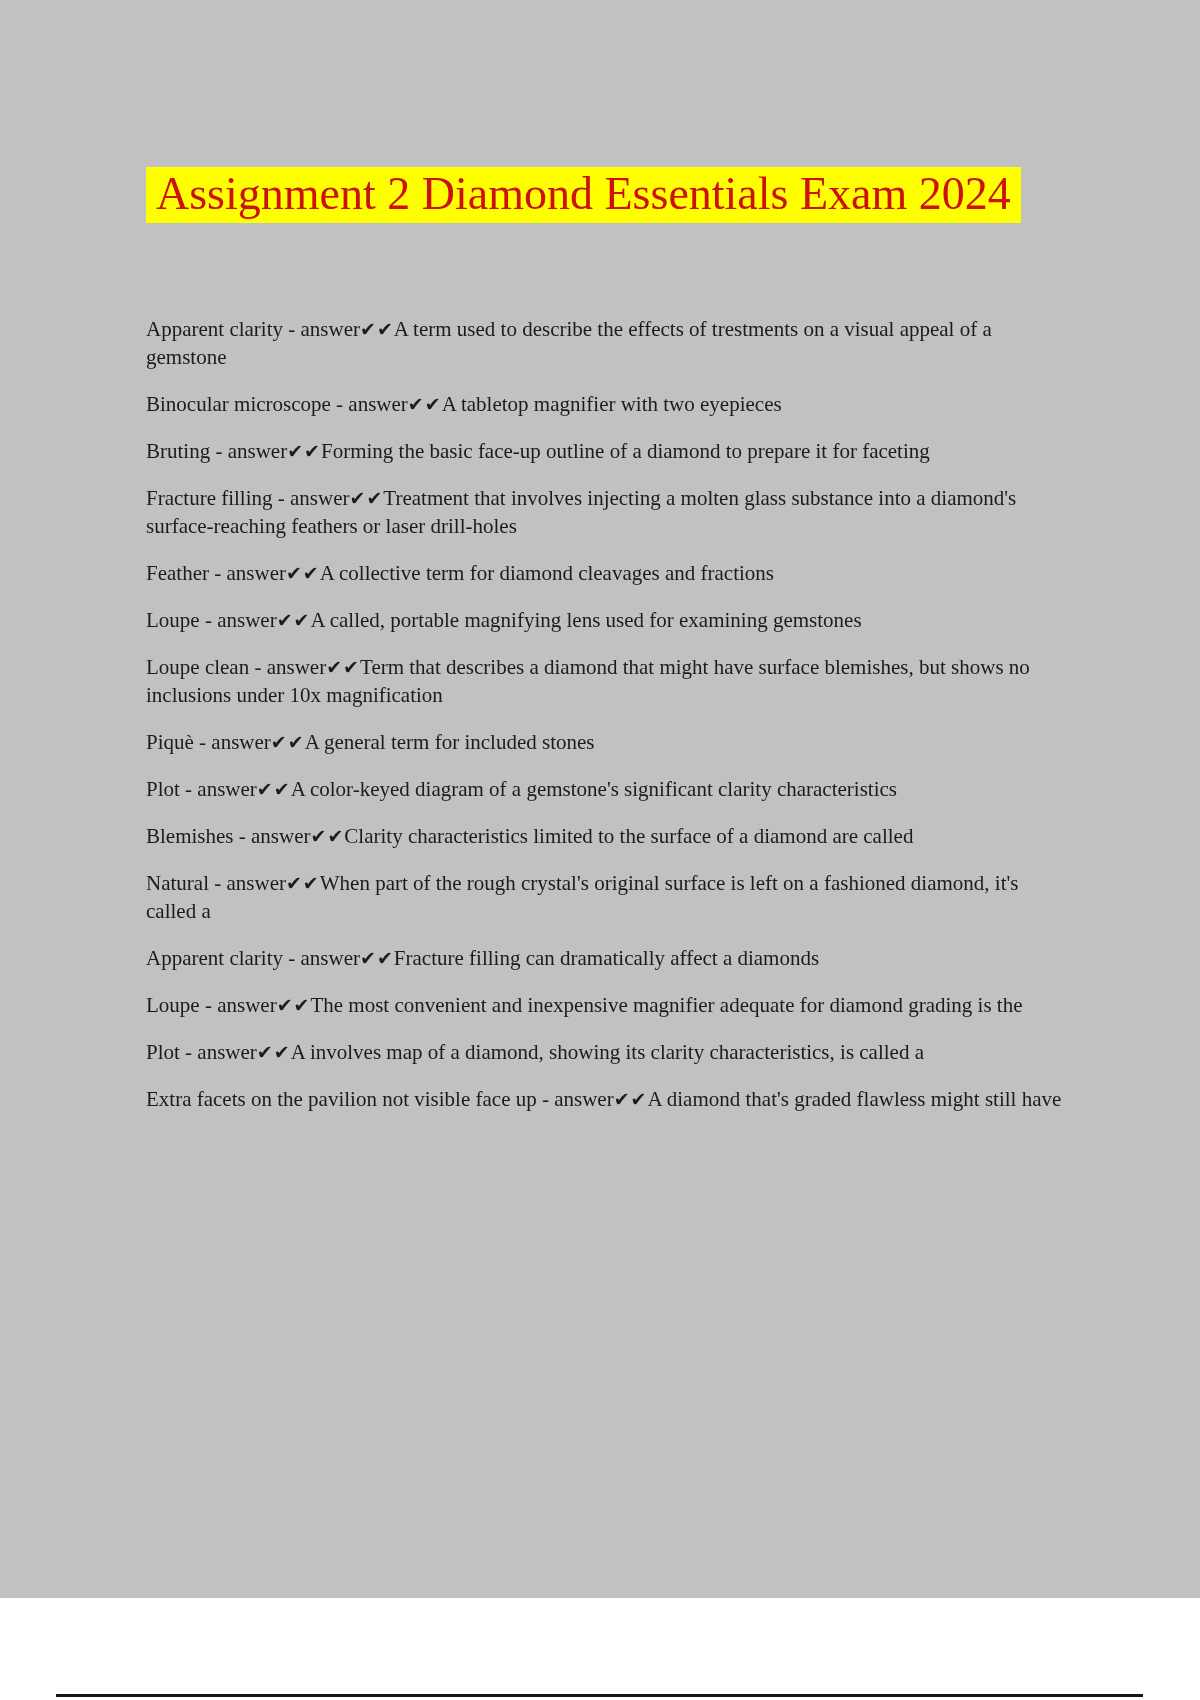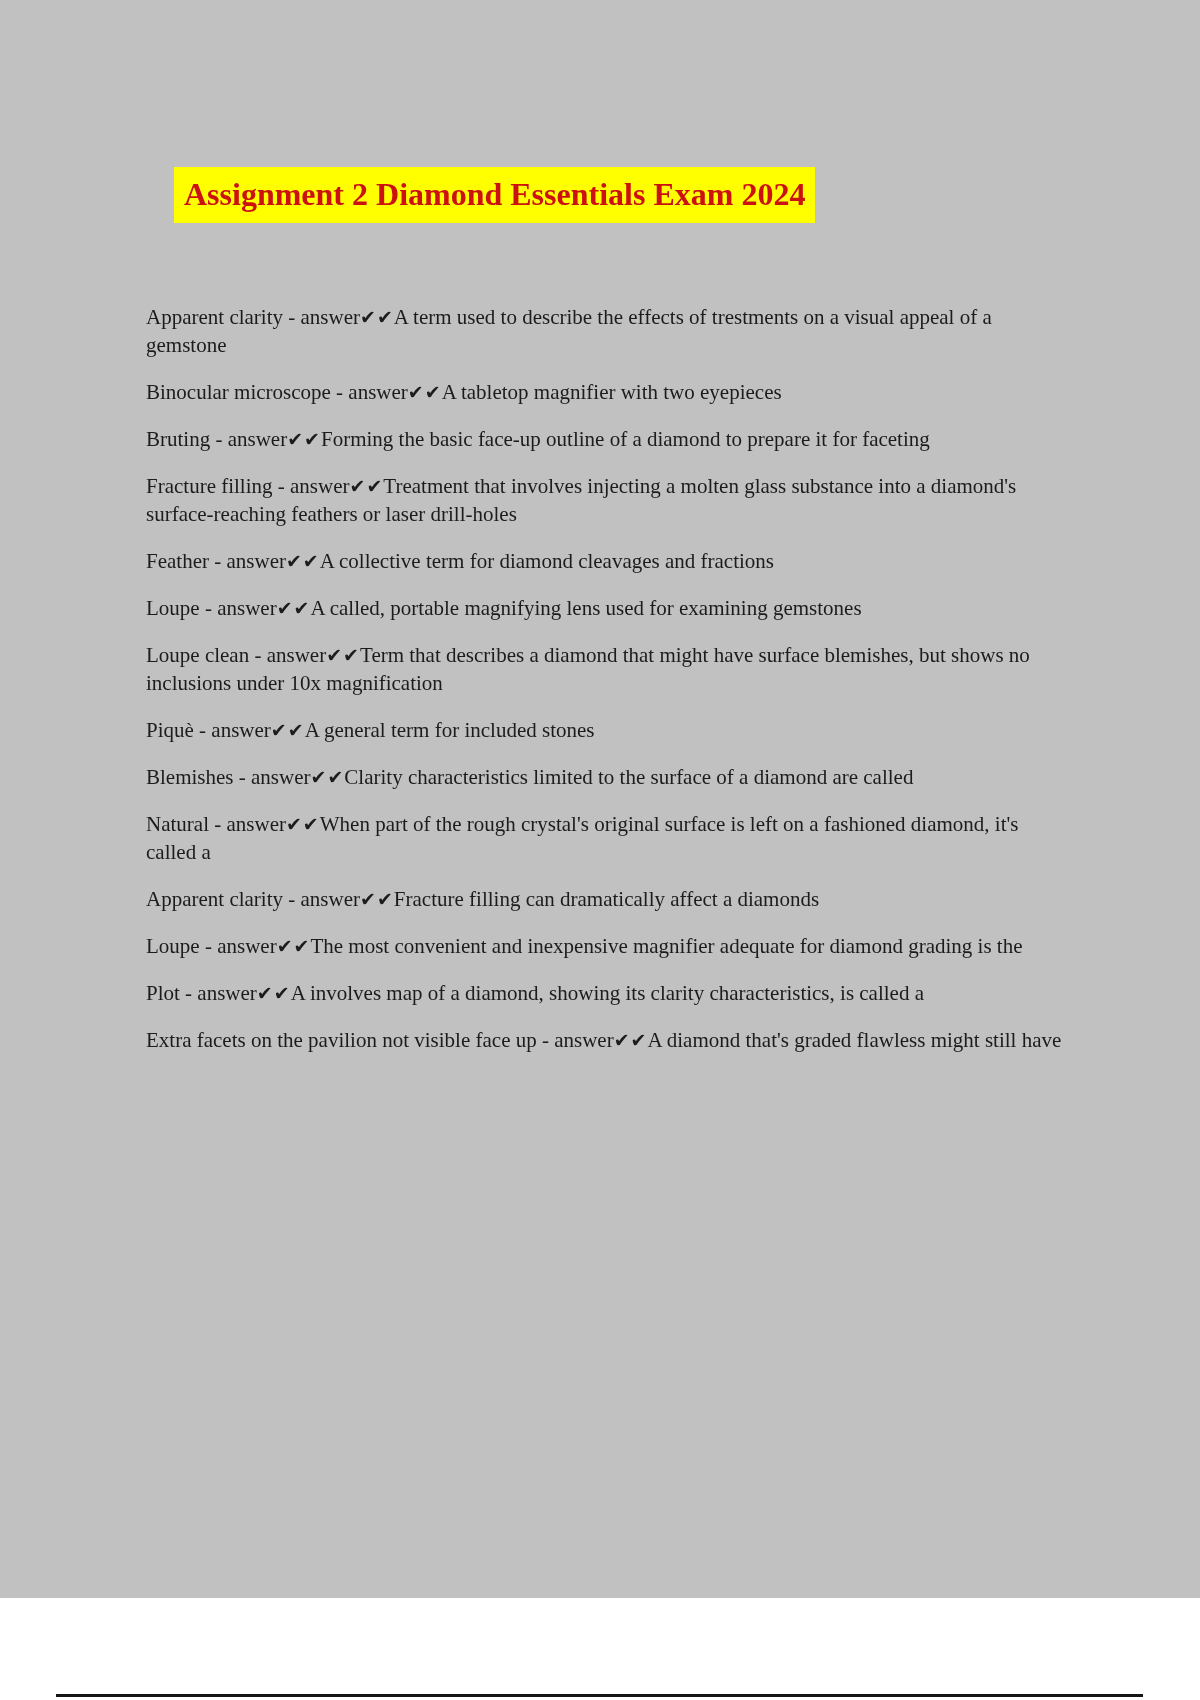--- a/index.html
+++ b/index.html
@@ -22,38 +22,37 @@
   }
   .title-wrap {
     position: absolute;
     left: 146px;
     top: 167px;
   }
   .title-highlight {
     display: inline-block;
     background: var(--title-highlight);
     color: var(--title-text);
-    font-weight: bold;
-    font-size: 32px;
+    font-weight: normal;
+    font-size: 46px;
     line-height: 48px;
     padding: 3px 10px 5px 10px;
     white-space: nowrap;
-    margin-left: 28px;
   }
   .qa-list {
     position: absolute;
     left: 146px;
     top: 303px;
     width: 924px;
     color: var(--body-text);
     font-size: 21px;
     line-height: 28px;
   }
   .qa {
-    margin: 0 0 19px 0;
+    margin: 12px 0 19px 0;
   }
   .qa .checks {
     font-family: "DejaVu Sans", sans-serif;
     font-size: 19px;
     letter-spacing: 1px;
   }
   .next-page-strip {
     position: absolute;
     left: 0;
     top: 1598px;
@@ -89,20 +88,21 @@
   <p class="qa"><span class="term">Feather</span><span class="sep"> - answer</span><span class="checks">✔✔</span><span class="ans">A collective term for diamond cleavages and fractions</span></p>
 
 
   <p class="qa"><span class="term">Loupe</span><span class="sep"> - answer</span><span class="checks">✔✔</span><span class="ans">A called, portable magnifying lens used for examining gemstones</span></p>
 
   <p class="qa"><span class="term">Loupe clean</span><span class="sep"> - answer</span><span class="checks">✔✔</span><span class="ans">Term that describes a diamond that might have surface blemishes, but shows no inclusions under 10x magnification</span></p>
 
 
   <p class="qa"><span class="term">Piquè</span><span class="sep"> - answer</span><span class="checks">✔✔</span><span class="ans">A general term for included stones</span></p>
 
+  <p class="qa"><span class="term">Plot</span><span class="sep"> - answer</span><span class="checks">✔✔</span><span class="ans">A color-keyed diagram of a gemstone's significant clarity characteristics</span></p>
 
   <p class="qa"><span class="term">Blemishes</span><span class="sep"> - answer</span><span class="checks">✔✔</span><span class="ans">Clarity characteristics limited to the surface of a diamond are called</span></p>
 
   <p class="qa"><span class="term">Natural</span><span class="sep"> - answer</span><span class="checks">✔✔</span><span class="ans">When part of the rough crystal's original surface is left on a fashioned diamond, it's called a</span></p>
 
   <p class="qa"><span class="term">Apparent clarity</span><span class="sep"> - answer</span><span class="checks">✔✔</span><span class="ans">Fracture filling can dramatically affect a diamonds</span></p>
 
   <p class="qa"><span class="term">Loupe</span><span class="sep"> - answer</span><span class="checks">✔✔</span><span class="ans">The most convenient and inexpensive magnifier adequate for diamond grading is the</span></p>
 
   <p class="qa"><span class="term">Plot</span><span class="sep"> - answer</span><span class="checks">✔✔</span><span class="ans">A involves map of a diamond, showing its clarity characteristics, is called a</span></p>

